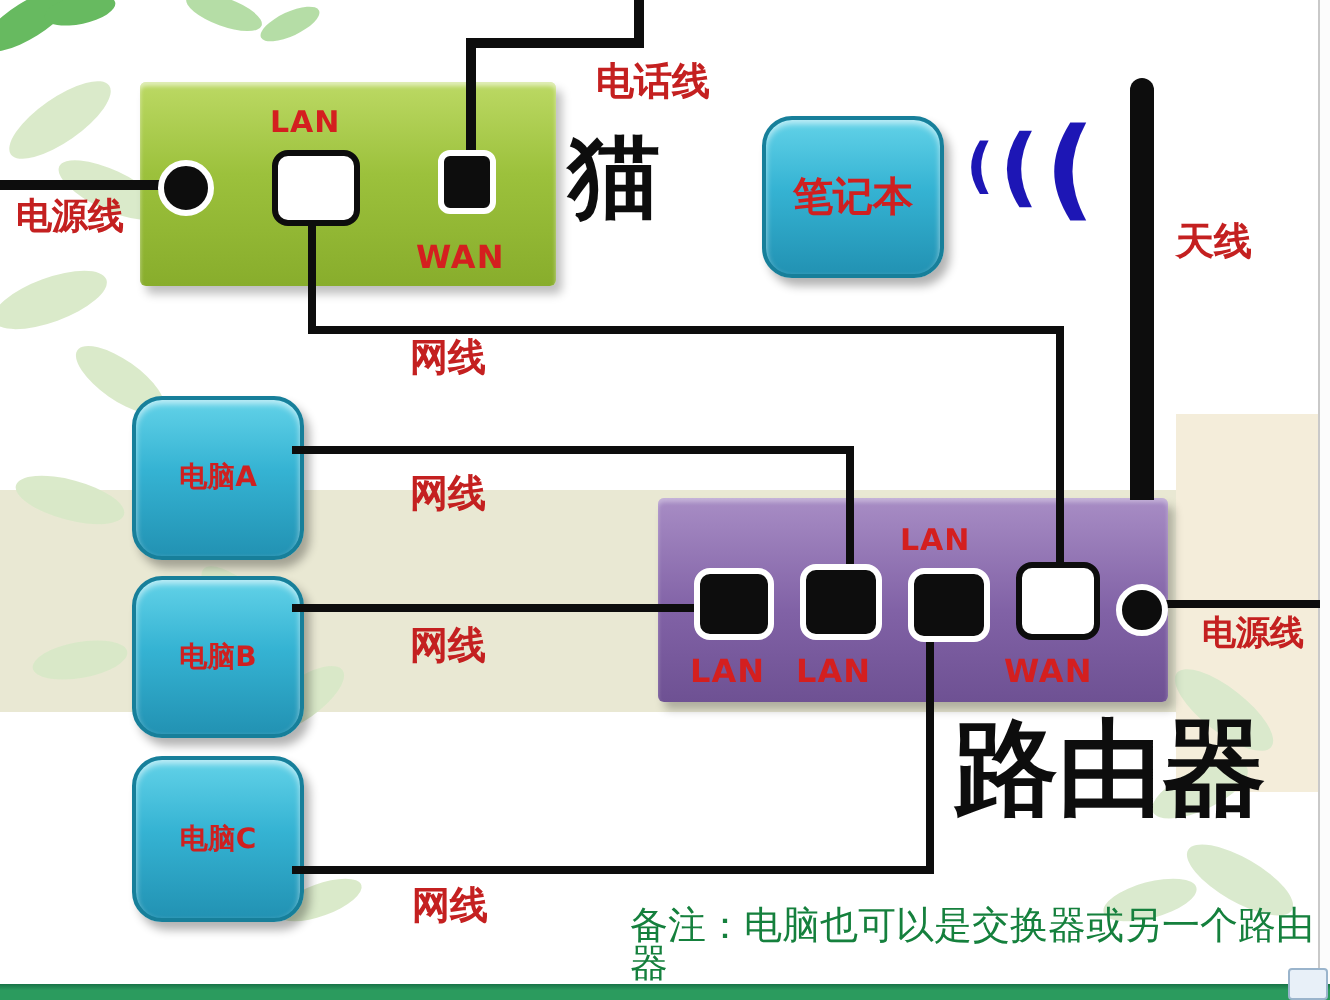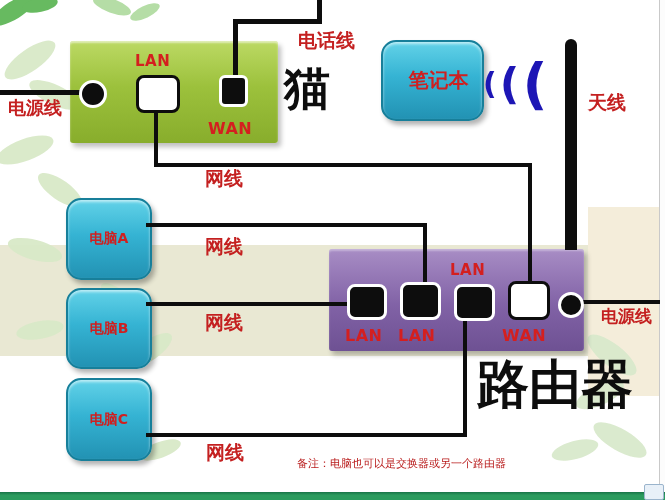--- a/index.html
+++ b/index.html
@@ -35,21 +35,21 @@
     border:2px solid #177f9a;box-shadow:inset 0 2px 3px rgba(255,255,255,.6), 3px 4px 5px rgba(0,0,0,.3);}
   .device span{color:#cf2020;font-weight:bold;font-size:14px;}
   .big-black{position:absolute;color:#0d0d0d;font-weight:bold;z-index:9;white-space:nowrap;}
   
   .antenna{left:565px;top:39px;width:12px;height:211px;background:#0d0d0d;border-radius:6px 6px 0 0;z-index:7;}
   
   .wifi{left:483px;top:52px;width:72px;height:64px;display:flex;align-items:center;gap:3px;z-index:9;color:#1d16b5;font-weight:600;}
   .wifi span{line-height:1;display:block;}
   .w1{font-size:30px;} .w2{font-size:43px;} .w3{font-size:55px;}
   
-  .note{left:297px;top:454px;width:348px;font-size:11px;line-height:19px;color:#b91c1c;z-index:10;}
+  .note{left:315px;top:454px;width:348px;font-size:19px;line-height:19px;color:#15803d;z-index:10;}
   
   .footer-bar{left:0;top:492px;width:665px;height:8px;z-index:11;
     background:linear-gradient(180deg,#187347 0%,#2b9b5e 40%,#2b9b5e 100%);}
   .corner-sq{left:644px;top:484px;width:18px;height:14px;background:#e8f0f8;border:1px solid #9ab4cc;border-radius:2px;z-index:12;}
   .edge-line{left:659px;top:0;width:1px;height:500px;background:#c9c9c9;z-index:2;}
   .edge-white{left:660px;top:0;width:5px;height:492px;background:#fcfcfc;z-index:2;}
   .leaves{left:0;top:0;width:665px;height:500px;z-index:1;pointer-events:none;}
 </style>
 </head>
 <body>
@@ -111,31 +111,31 @@
   <div class="cable" style="left:577px;top:300px;width:83px;height:4px;"></div>
 
   <div class="abs modem"></div>
   <div class="pwr-dot" style="left:79px;top:80px;width:22px;height:22px;"></div>
   <div class="port port-white" style="left:136px;top:75px;width:38px;height:32px;"></div>
   <div class="port port-black" style="left:219px;top:75px;width:23px;height:26px;border-radius:6px;"></div>
   <div class="port-lbl" style="left:135px;top:52px;width:44px;">LAN</div>
   <div class="port-lbl" style="left:208px;top:119px;width:56px;font-size:16px;">WAN</div>
   <div class="big-black" style="left:284px;top:58px;font-size:46px;">猫</div>
 
-  <div class="device" style="left:381px;top:40px;width:87px;height:77px;padding-left:12px;">
+  <div class="device" style="left:381px;top:58px;width:87px;height:77px;">
     <span style="font-size:20px;">笔记本</span>
   </div>
   <div class="abs wifi">
     <span class="w1">(</span>
     <span class="w2">(</span>
     <span class="w3">(</span>
   </div>
 
   <div class="abs antenna"></div>
-  <div class="lbl-red lbl-19" style="left:588px;top:90px;">天线</div>
+  <div class="lbl-red lbl-19" style="left:588px;top:108px;">天线</div>
 
   <div class="abs router"></div>
   <div class="port port-black" style="left:347px;top:284px;width:34px;height:30px;"></div>
   <div class="port port-black" style="left:400px;top:282px;width:35px;height:32px;"></div>
   <div class="port port-black" style="left:454px;top:284px;width:35px;height:31px;"></div>
   <div class="port port-white" style="left:508px;top:281px;width:36px;height:33px;"></div>
   <div class="pwr-dot" style="left:558px;top:292px;width:20px;height:20px;"></div>
   <div class="port-lbl" style="left:450px;top:261px;width:48px;">LAN</div>
   <div class="port-lbl" style="left:345px;top:326px;width:44px;font-size:16px;">LAN</div>
   <div class="port-lbl" style="left:398px;top:326px;width:44px;font-size:16px;">LAN</div>

